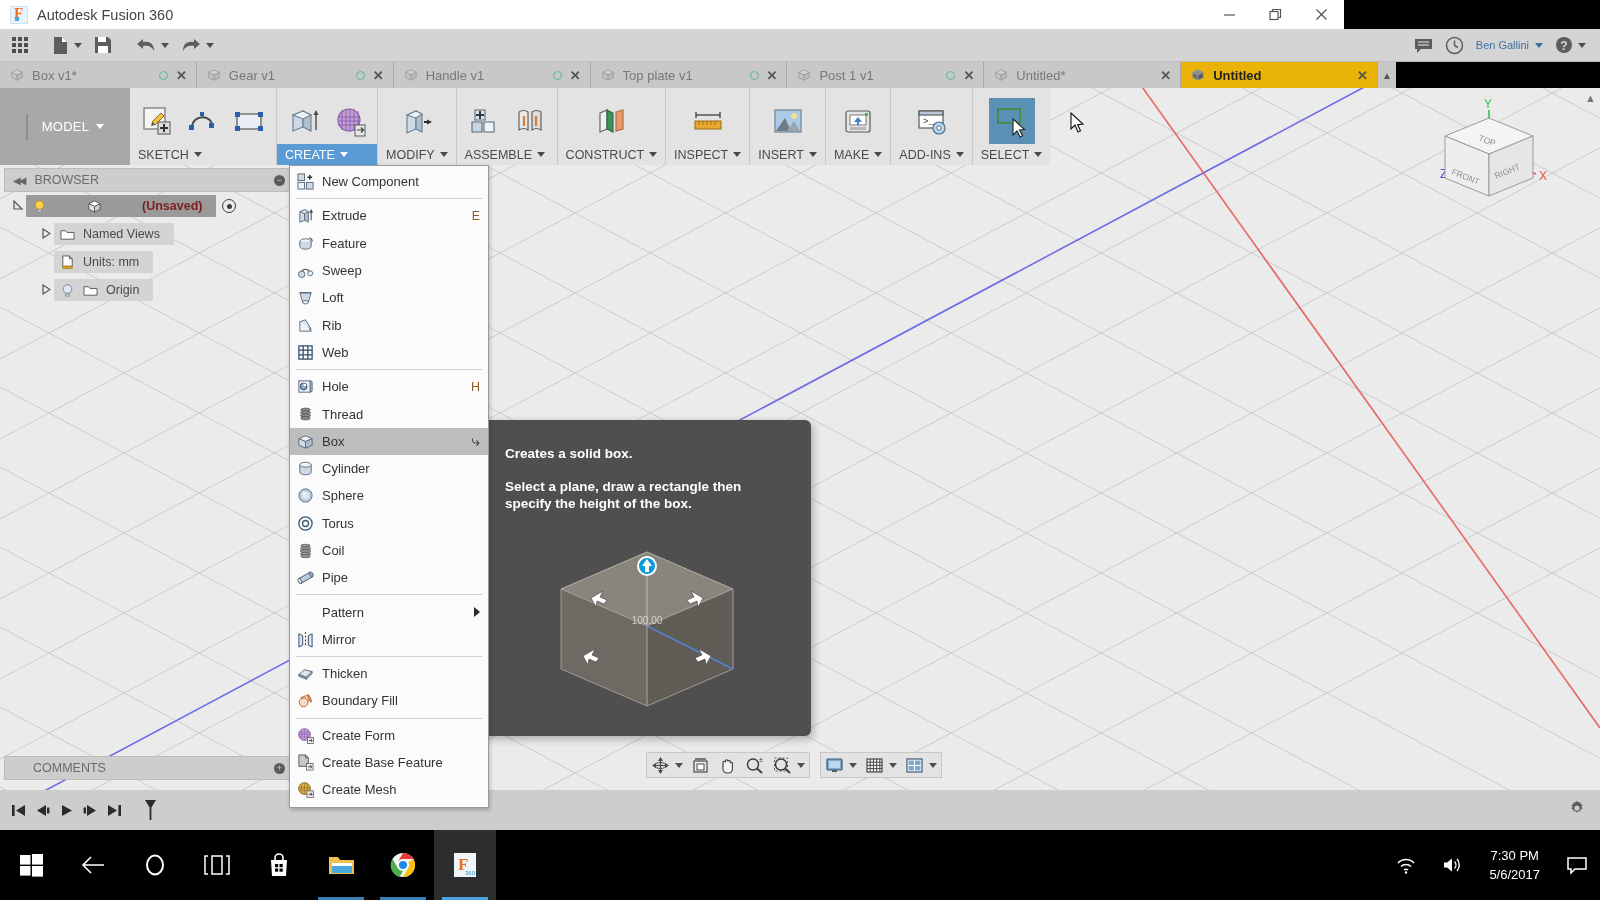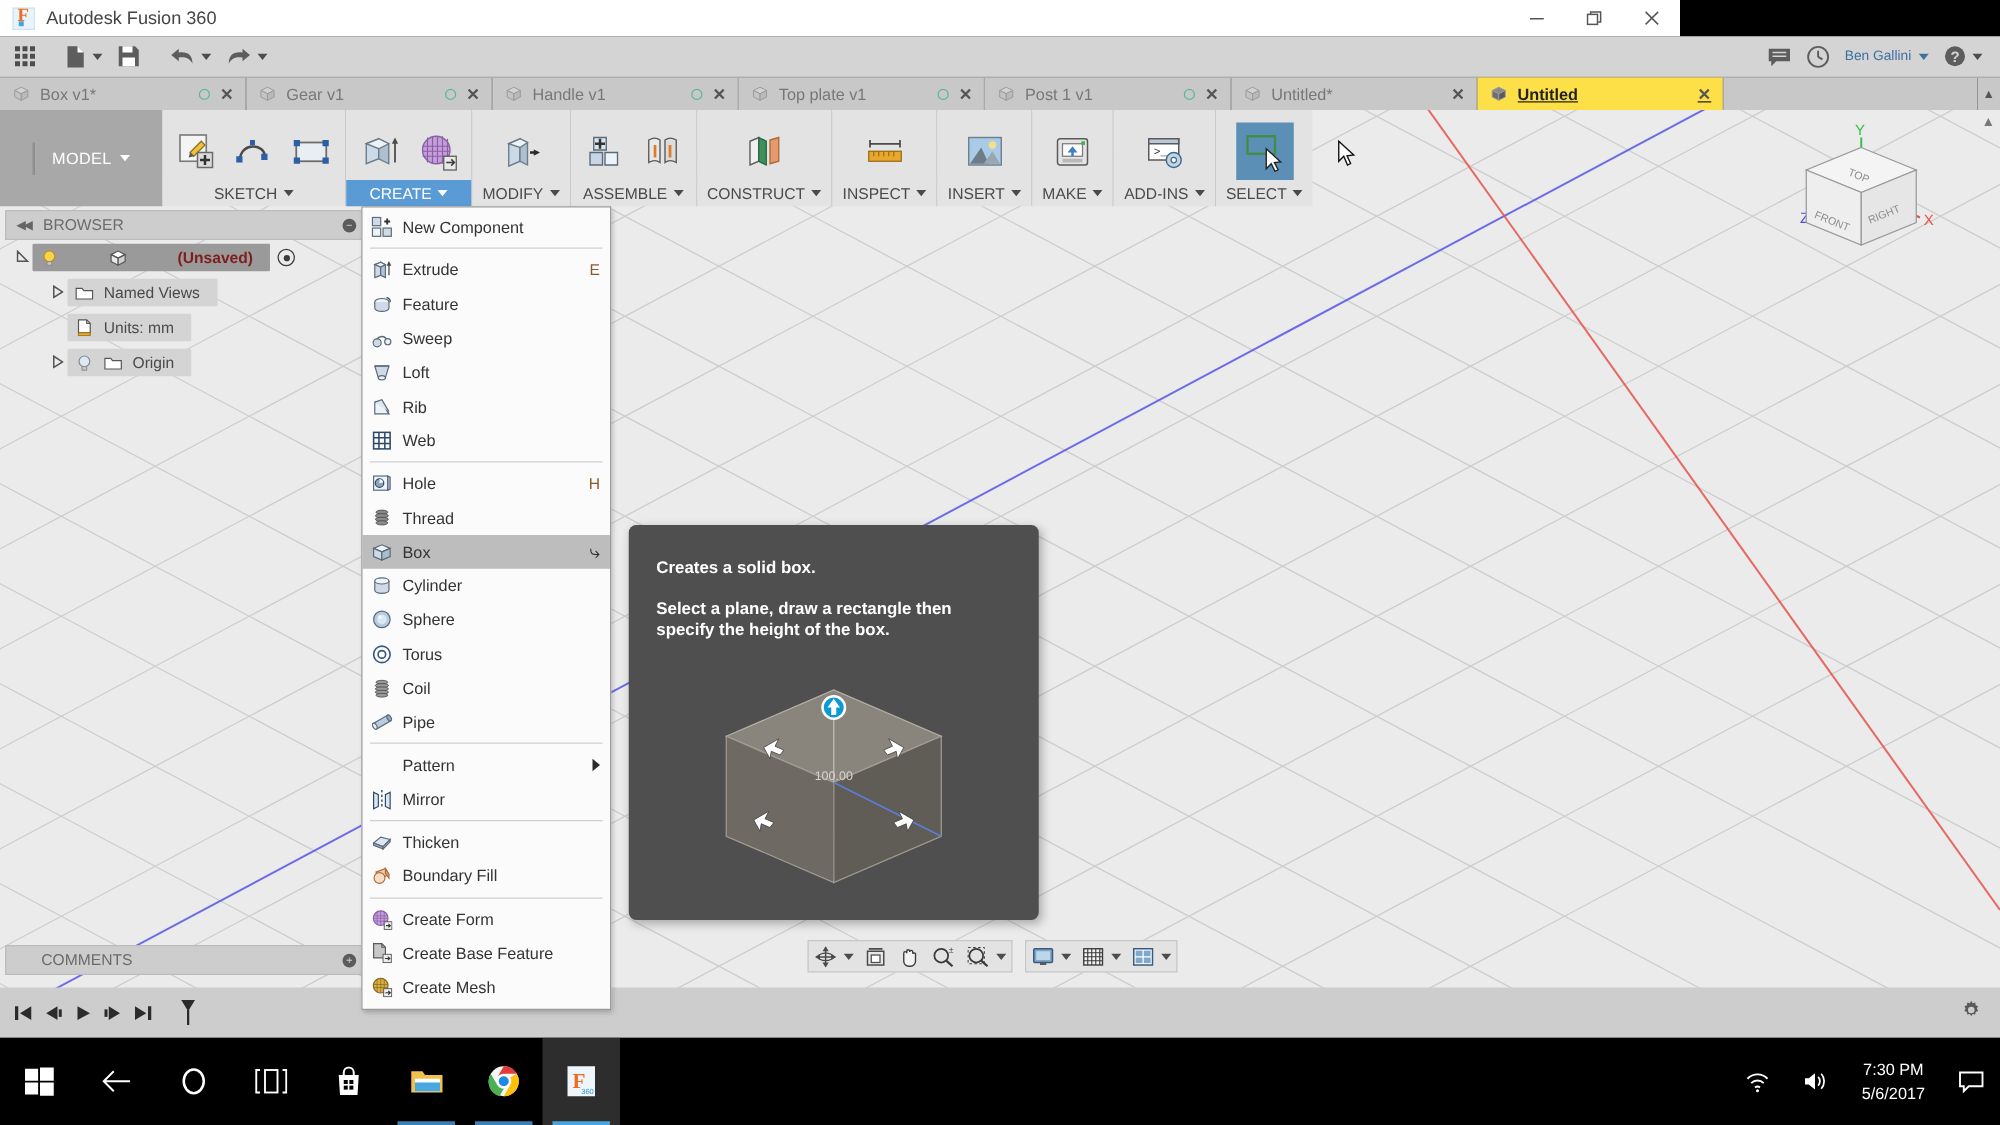--- a/index.html
+++ b/index.html
@@ -54,29 +54,29 @@
   .qat-spacer { width: 12px; }
   .qat-right { margin-left: auto; display: flex; align-items: center; height: 33px; padding-right: 8px; }
   .qat-user { font-size: 11px; color: #3e70a0; padding: 0 6px; display:flex; align-items:center; }
   .caret-dn-blue {
     width: 0; height: 0; border-left: 4px solid transparent; border-right: 4px solid transparent;
     border-top: 5px solid #3e70a0; margin-left: 6px;
   }
 
   
   .tabbar {
-    position: absolute; left: 0; top: 62px; width: 1600px; height: 26px;
+    position: absolute; left: 0; top: 62px; width: 1396px; height: 26px;
     display: flex; align-items: stretch; z-index: 6;
   }
   .doc-tab {
     width: 197px; height: 26px; display: flex; align-items: center;
     background: #c8c8c8; border-right: 1px solid #a8a8a8;
     font-size: 13px; color: #777; position: relative; cursor: default;
   }
-  .doc-tab.active { background: #fde047; color: #222; font-weight: bold; text-decoration: underline; }
+  .doc-tab.active { background: #eab308; color: #222; font-weight: bold; }
   .doc-tab .cube-ic { width: 14px; height: 14px; margin: 0 8px 0 10px; flex: 0 0 auto; }
   .doc-tab .tname { flex: 1 1 auto; overflow: hidden; white-space: nowrap; }
   .doc-tab .circ {
     width: 9px; height: 9px; border: 1.4px solid #5ab89b; border-radius: 50%;
     margin-right: 8px; flex: 0 0 auto;
   }
   .doc-tab .xcl { font-size: 13px; font-weight: bold; margin-right: 9px; color: #555; }
   .tab-rest { flex: 1 1 auto; background: #c8c8c8; }
   .tab-collapse { width: 18px; background: #c8c8c8; display:flex; align-items:center; justify-content:center; color:#555; font-size:10px;}
 
@@ -105,21 +105,21 @@
     background: #e3e3e3; display: flex; flex-direction: column; align-items: center;
     border-right: 1px solid #c9c9c9; position: relative;
   }
   .panel-btns { display: flex; align-items: flex-end; flex: 1 1 auto; padding: 6px 4px 0 4px; }
   .rbtn {
     width: 46px; height: 46px; display: flex; align-items: center; justify-content: center;
     cursor: default;
   }
   .rbtn.sel { background: #5b8fb5; }
   .panel-label {
-    height: 21px; width: 100%; display: flex; align-items: center; justify-content: center;
+    height: 21px; width: 100%; display: flex; align-items: center; 
     font-size: 12.5px; color: #4a4a4a; white-space: nowrap; padding: 0 8px;
   }
   .panel-label.active { background: #5b9bd5; color: #fff; }
   .panel-label .caret-dn { border-top-color: #4a4a4a; }
   .panel-label.active .caret-dn { border-top-color: #fff; }
   .ribbon-collapse {
     position: absolute; right: 4px; top: 92px; color: #777; font-size: 11px; z-index: 6;
   }
 
   
@@ -182,21 +182,21 @@
   .mi .marrow {
     width: 0; height: 0; border-top: 5px solid transparent; border-bottom: 5px solid transparent;
     border-left: 6px solid #2b2b2b;
   }
   .mi .mcurve { color: #2b2b2b; font-size: 15px; }
   .msep { height: 1px; background: #cfcfcf; margin: 3px 6px; }
   .mi.noico .mlbl { margin-left: 25px; }
 
   
   .tooltip {
-    position: absolute; left: 503px; top: 420px; width: 328px; height: 316px;
+    position: absolute; left: 483px; top: 420px; width: 328px; height: 316px;
     background: #4f4f4f; border-radius: 6px; z-index: 19;
     box-shadow: 2px 3px 8px rgba(0,0,0,.28); color: #fff; padding: 26px 22px 0 22px;
   }
   .tt-h { font-size: 13.5px; font-weight: bold; margin-bottom: 17px; }
   .tt-b { font-size: 13.5px; font-weight: bold; line-height: 17px; }
   .tt-img { position: absolute; left: 0; top: 96px; width: 328px; height: 215px; }
 
   
   .viewcube { position: absolute; right: 30px; top: 8px; width: 150px; height: 115px; z-index: 3; }
 

